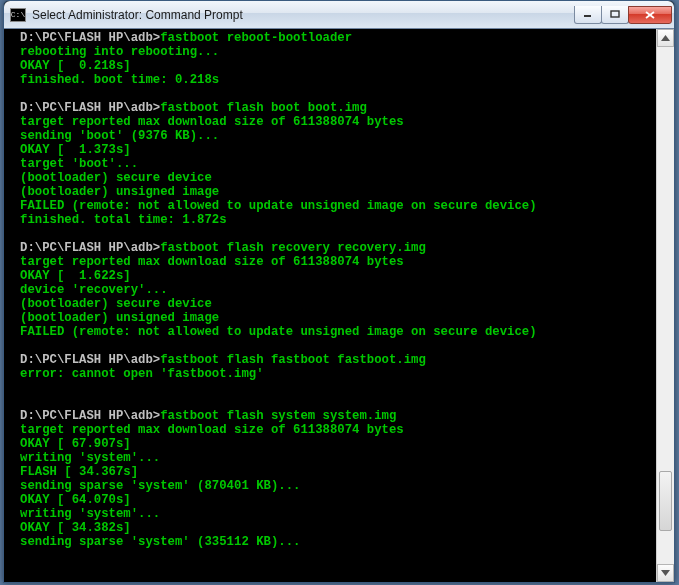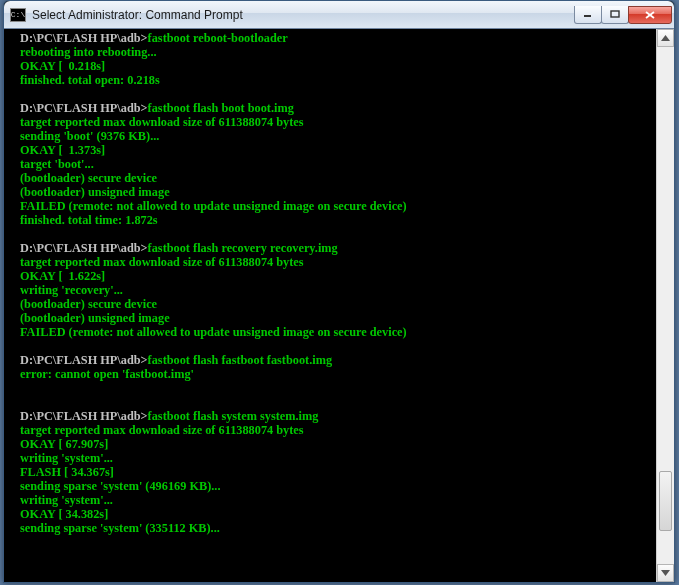--- a/index.html
+++ b/index.html
@@ -84,21 +84,21 @@
     position: relative;
     overflow: hidden;
   }
   .terminal {
     position: absolute;
     left: 0; top: 0; right: 18px; bottom: 0;
     padding: 2px 0 2px 2px;
     overflow: hidden;
   }
   .line {
-    font-family: Liberation Serif, serif;
+    font-family: Liberation Mono, monospace;
     font-size: 12.3px;
     line-height: 14px;
     white-space: pre;
     color: #00c800;
     padding-left: 14px;
   }
   .line.bold { font-weight: bold; }
   .line .prompt { color: #c0c0c0; }
   .line.blank { height: 14px; }
   .scrollbar {
@@ -158,50 +158,51 @@
           </svg>
       </div>
     </div>
   </div>
 
   <div class="client">
     <div class="terminal" id="terminal">
         <div class="line bold"><span class="prompt">D:\PC\FLASH HP\adb&gt;</span>fastboot reboot-bootloader</div>
         <div class="line bold">rebooting into rebooting...</div>
         <div class="line bold">OKAY [  0.218s]</div>
-        <div class="line bold">finished. total open: 0.218s</div>
+        <div class="line bold">finished. boot time: 0.218s</div>
         <div class="line blank"></div>
         <div class="line bold"><span class="prompt">D:\PC\FLASH HP\adb&gt;</span>fastboot flash boot boot.img</div>
         <div class="line bold">target reported max download size of 611388074 bytes</div>
         <div class="line bold">sending 'boot' (9376 KB)...</div>
         <div class="line bold">OKAY [  1.373s]</div>
         <div class="line bold">target 'boot'...</div>
         <div class="line bold">(bootloader) secure device</div>
         <div class="line bold">(bootloader) unsigned image</div>
         <div class="line bold">FAILED (remote: not allowed to update unsigned image on secure device)</div>
         <div class="line bold">finished. total time: 1.872s</div>
         <div class="line blank"></div>
         <div class="line bold"><span class="prompt">D:\PC\FLASH HP\adb&gt;</span>fastboot flash recovery recovery.img</div>
         <div class="line bold">target reported max download size of 611388074 bytes</div>
         <div class="line bold">OKAY [  1.622s]</div>
-        <div class="line bold">writing 'recovery'...</div>
+        <div class="line bold">device 'recovery'...</div>
         <div class="line bold">(bootloader) secure device</div>
         <div class="line bold">(bootloader) unsigned image</div>
         <div class="line bold">FAILED (remote: not allowed to update unsigned image on secure device)</div>
         <div class="line blank"></div>
         <div class="line bold"><span class="prompt">D:\PC\FLASH HP\adb&gt;</span>fastboot flash fastboot fastboot.img</div>
         <div class="line bold">error: cannot open 'fastboot.img'</div>
         <div class="line blank"></div>
         <div class="line blank"></div>
         <div class="line bold"><span class="prompt">D:\PC\FLASH HP\adb&gt;</span>fastboot flash system system.img</div>
         <div class="line bold">target reported max download size of 611388074 bytes</div>
         <div class="line bold">OKAY [ 67.907s]</div>
         <div class="line bold">writing 'system'...</div>
         <div class="line bold">FLASH [ 34.367s]</div>
-        <div class="line bold">sending sparse 'system' (496169 KB)...</div>
+        <div class="line bold">sending sparse 'system' (870401 KB)...</div>
+        <div class="line bold">OKAY [ 64.070s]</div>
         <div class="line bold">writing 'system'...</div>
         <div class="line bold">OKAY [ 34.382s]</div>
         <div class="line bold">sending sparse 'system' (335112 KB)...</div>
       </div>
     <div class="scrollbar">
       <div class="sb-btn">
         <svg width="9" height="6">
             <polygon points="4.5,0 9,6 0,6" fill="#555"></polygon>
           </svg>
       </div>

